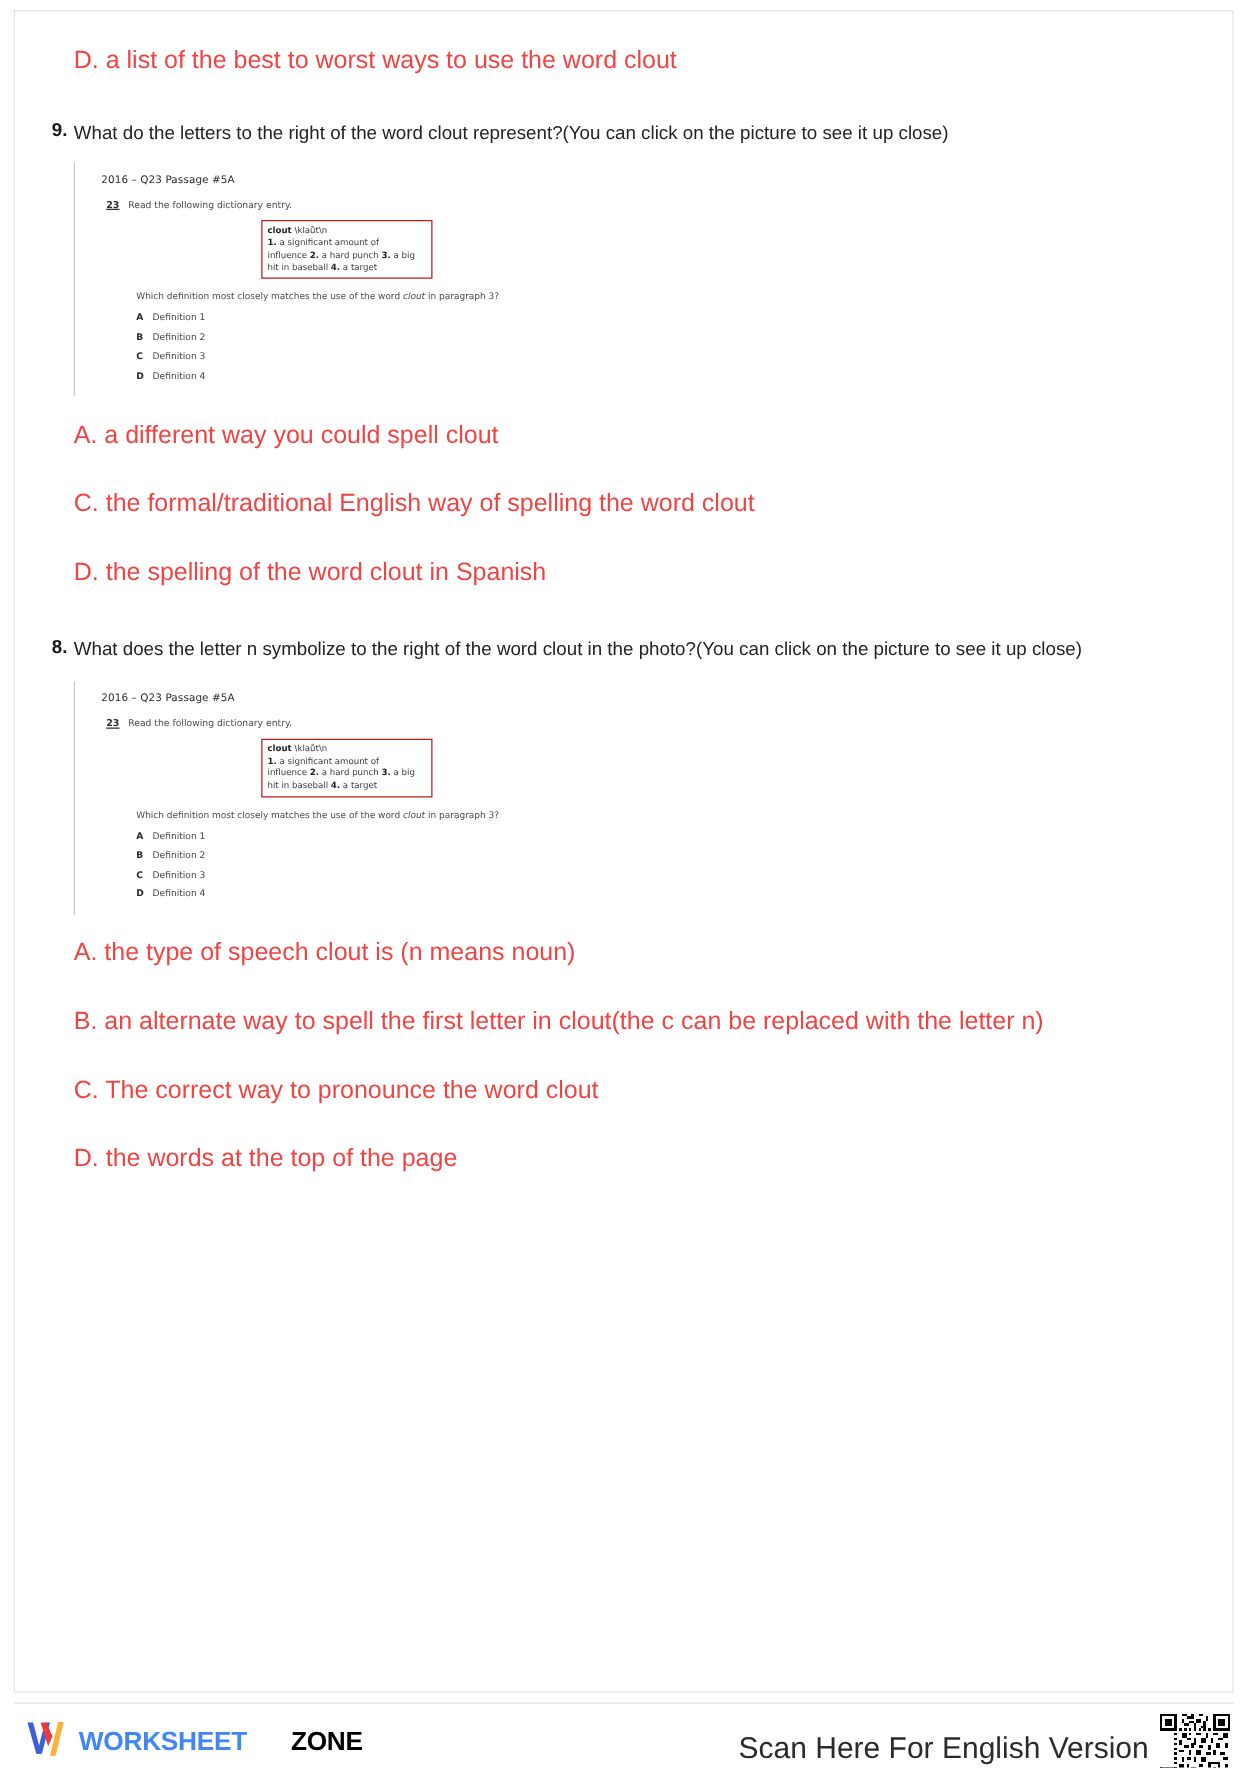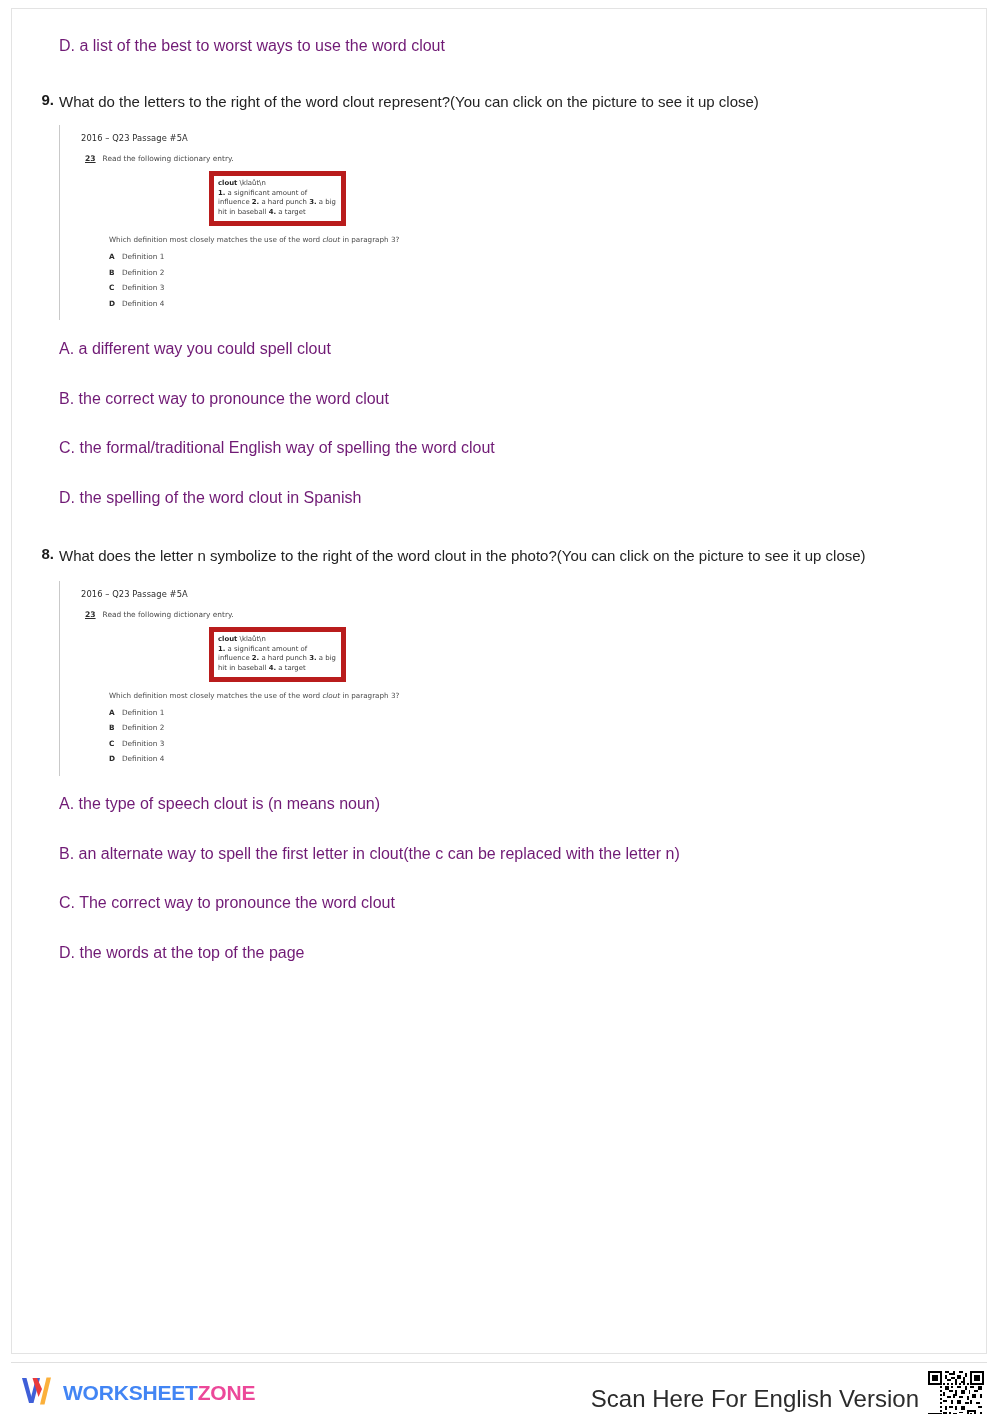--- a/index.html
+++ b/index.html
@@ -24,22 +24,22 @@
   }
 
   
   #worksheet-body {
     position: absolute;
     left: 0; top: 0;
     width: 100%;
   }
 
   .answer-line {
-    font-size: 16px;
-    color: #701a75;
+    font-size: 20px;
+    color: #ef4444;
     line-height: 1.35;
     padding-left: 47px;
   }
 
   .question-block {
     position: relative;
     padding-left: 47px;
   }
   .question-number {
     position: absolute;
@@ -96,21 +96,21 @@
     text-decoration: underline;
   }
   .ei-prompt-text {
     font-size: 7.4px;
     color: #4a4a4a;
   }
 
   .ei-defbox {
     margin-left: 128px;
     width: 137px;
-    border: 5px solid #b91c1c;
+    border: 1px solid #b91c1c;
     padding: 3px 4px 3px 4px;
     margin-top: 8px;
     margin-bottom: 9px;
     line-height: 1.42;
   }
   .ei-defbox .dl {
     font-size: 6.9px;
     color: #3d3d3d;
     display: block;
   }
@@ -160,21 +160,21 @@
     align-items: center;
     gap: 10px;
   }
   #brand-wordmark {
     font-size: 21px;
     font-weight: bold;
     letter-spacing: -0.2px;
     white-space: nowrap;
   }
   .brand-worksheet { color: #4285f4; }
-  .brand-zone { color: #ec4899; }
+  .brand-zone { color: #000000; margin-left: 35px; }
 
   #scan-area {
     position: absolute;
     right: 0; top: 6px;
     display: flex;
     align-items: center;
     gap: 6px;
   }
   #scan-text {
     font-size: 24px;
@@ -232,21 +232,20 @@
         </div>
         <div class="ei-choice">
           <span class="ei-choice-letter">D</span>
           <span class="ei-choice-text">Definition 4</span>
         </div>
       </div>
     </div>
 
     <div style="height:18px"></div>
     <div class="answer-line" style="margin-bottom:28px">A. a different way you could spell clout</div>
-    <div class="answer-line" style="margin-bottom:28px">B. the correct way to pronounce the word clout</div>
     <div class="answer-line" style="margin-bottom:28px">C. the formal/traditional English way of spelling the word clout</div>
     <div class="answer-line">D. the spelling of the word clout in Spanish</div>
 
     <div style="height:37px"></div>
     <div class="question-block">
       <div class="question-number">8.</div>
       <div class="question-text" style="max-width:860px">What does the letter n symbolize to the right of the word clout in the photo?(You can click on the picture to see it up close)</div>
     </div>
 
     <div style="height:14px"></div>

